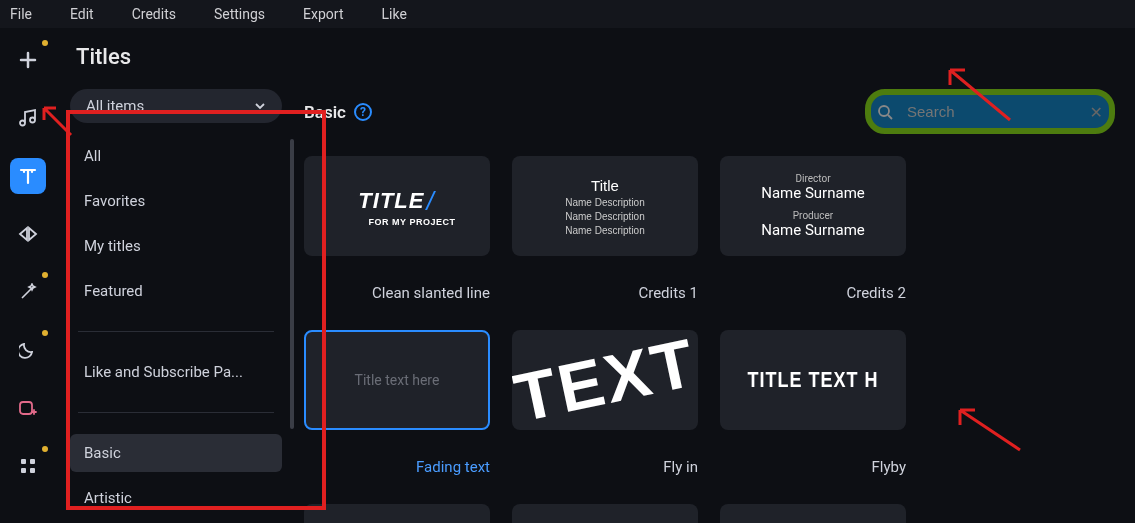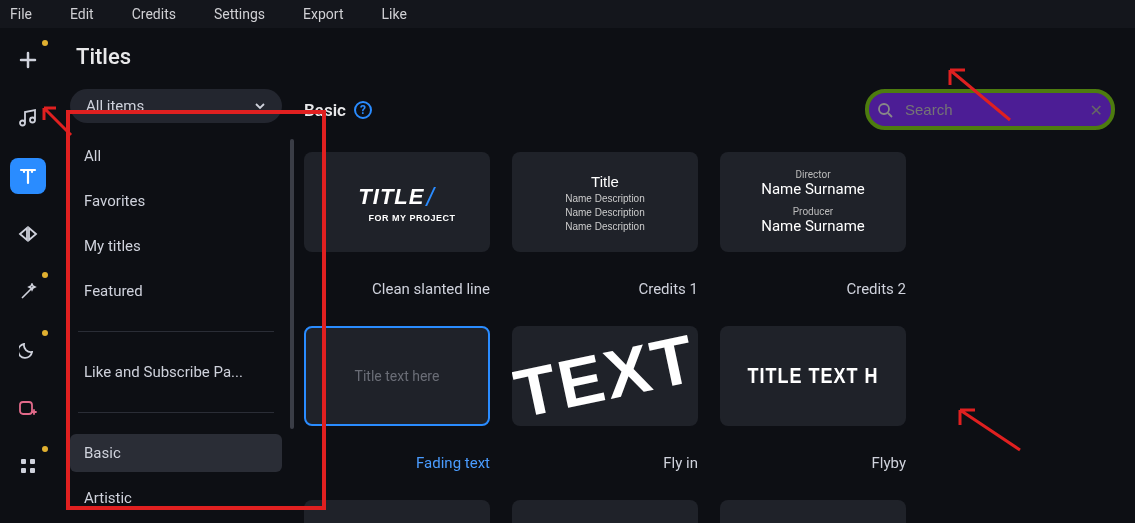--- a/index.html
+++ b/index.html
@@ -126,22 +126,22 @@
   display: flex; align-items: center; justify-content: center;
   font-size: 12px; color: #2a8cff;
   font-weight: 700;
 }
 .search-wrap {
   position: relative;
   width: 250px;
 }
 .search-input {
   width: 100%;
-  background: #4c1d95;
-  border: 4px solid #4d7c0f;
+  background: #0c4a6e;
+  border: 6px solid #4d7c0f;
   border-radius: 20px;
   padding: 8px 36px;
   color: #999;
   font-size: 15px;
   outline: none;
 }
 .search-icon {
   position: absolute; left: 12px; top: 50%; transform: translateY(-50%);
   color: #888;
 }

